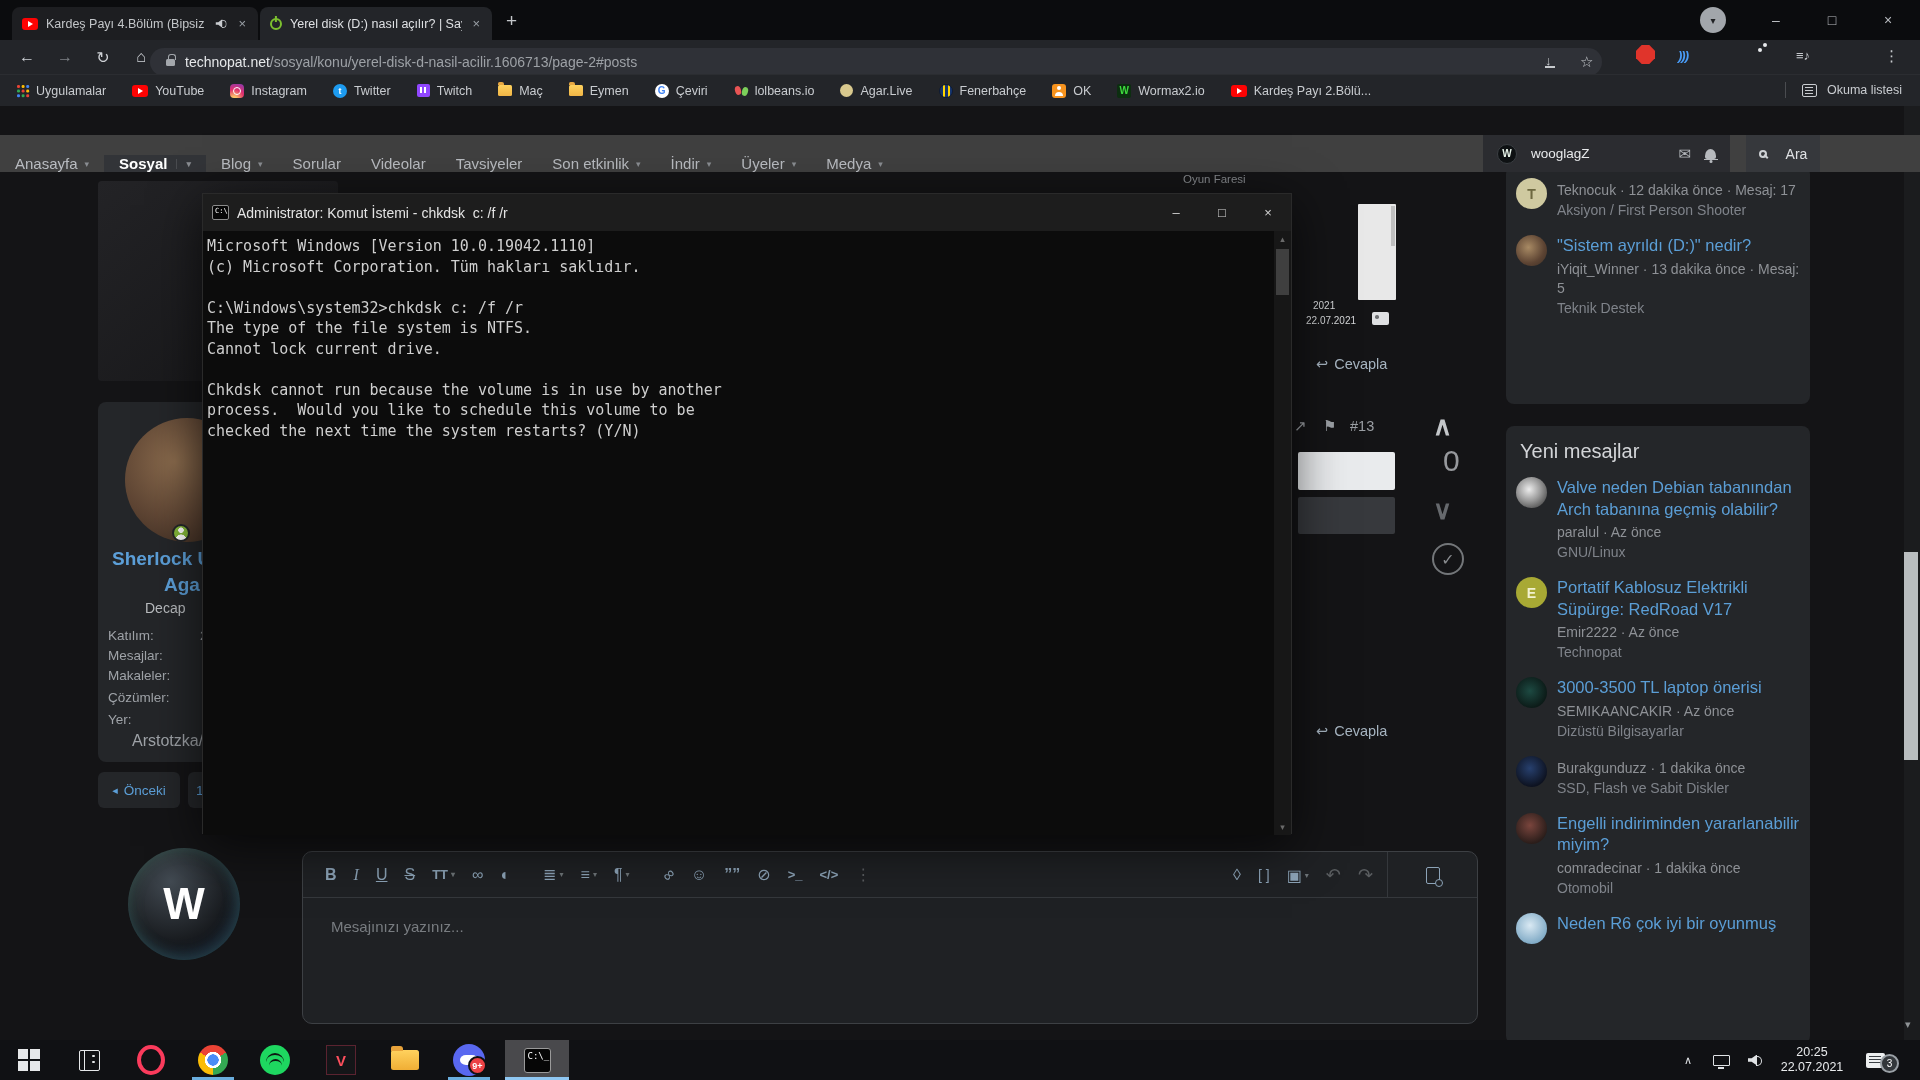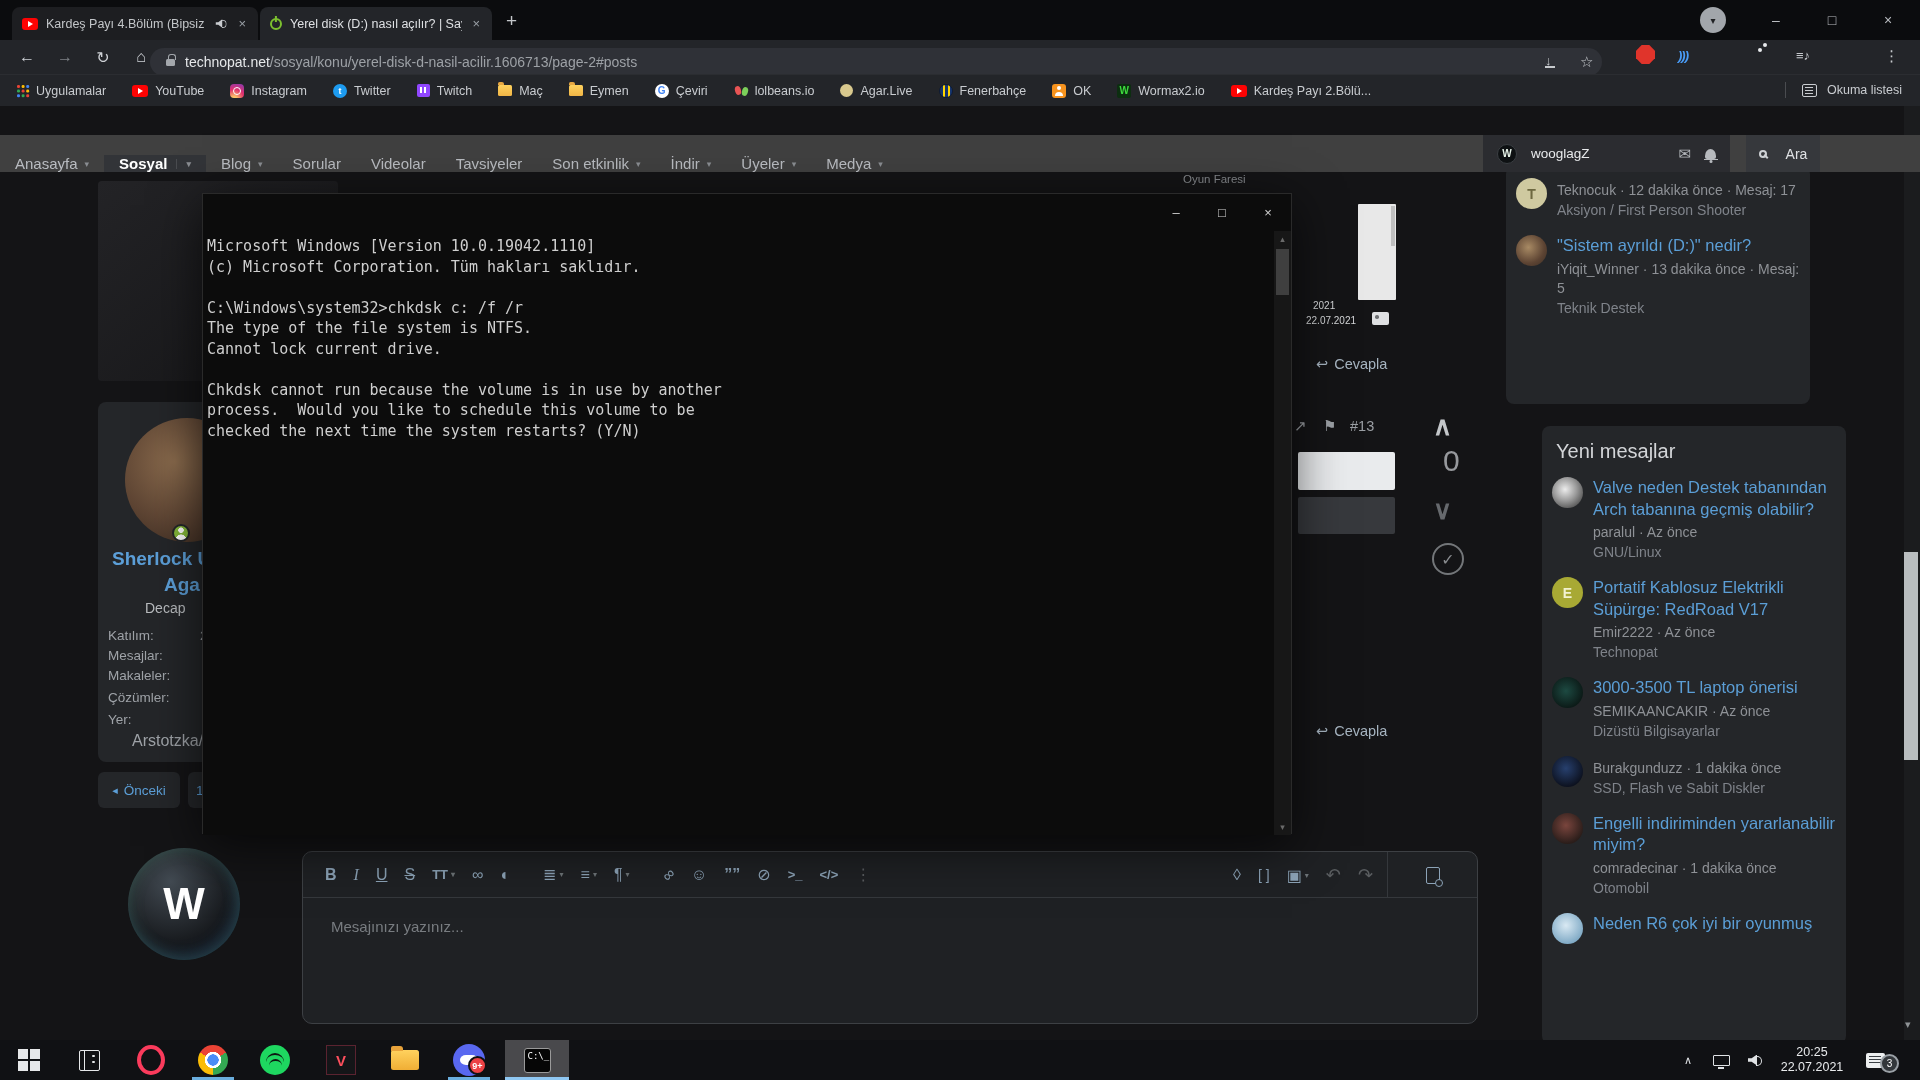--- a/index.html
+++ b/index.html
@@ -499,26 +499,26 @@
     <div class="side-item">
       <span class="side-av av-photo-brown"></span>
       <span class="side-txt">
         <div class="side-title">"Sistem ayrıldı (D:)" nedir?</div>
         <div class="side-meta">iYiqit_Winner · 13 dakika önce · Mesaj: 5</div>
         <div class="side-cat">Teknik Destek</div>
       </span>
     </div>
   </div>
 
-  <div class="abs sidecard" style="left:1506px; top:426px; width:304px; height:618px; overflow:hidden;margin-left:36px;">
+  <div class="abs sidecard" style="left:1506px; top:426px; width:304px; height:618px; overflow:hidden;">
     <div class="side-head">Yeni mesajlar</div>
     <div class="side-item">
       <span class="side-av av-swirl"></span>
       <span class="side-txt">
-        <div class="side-title">Valve neden Destek tabanından Arch tabanına geçmiş olabilir?</div>
+        <div class="side-title">Valve neden Debian tabanından Arch tabanına geçmiş olabilir?</div>
         <div class="side-meta">paralul · Az önce</div>
         <div class="side-cat">GNU/Linux</div>
       </span>
     </div>
     <div class="side-item">
       <span class="side-av av-olive">E</span>
       <span class="side-txt">
         <div class="side-title">Portatif Kablosuz Elektrikli Süpürge: RedRoad V17</div>
         <div class="side-meta">Emir2222 · Az önce</div>
         <div class="side-cat">Technopat</div>
@@ -553,20 +553,24 @@
         <div class="side-title">Neden R6 çok iyi bir oyunmuş</div>
       </span>
     </div>
   </div>
 
   <div class="abs pg-track"></div>
   <div class="abs pg-thumb"></div>
   <span class="abs pg-down">▾</span>
 
   <div class="abs cmdwin">
+    <div class="cmd-titlebar">
+      <span class="cmdico"></span>
+      <span class="cmd-title">Administrator: Komut İstemi - chkdsk  c: /f /r</span>
+    </div>
     <span class="cmd-ctl" style="right:92px;">–</span>
     <span class="cmd-ctl" style="right:46px;">□</span>
     <span class="cmd-ctl" style="right:0;">×</span>
     <div class="cmd-body">
       <pre class="cmd-pre">Microsoft Windows [Version 10.0.19042.1110]
 (c) Microsoft Corporation. Tüm hakları saklıdır.
 
 C:\Windows\system32&gt;chkdsk c: /f /r
 The type of the file system is NTFS.
 Cannot lock current drive.

